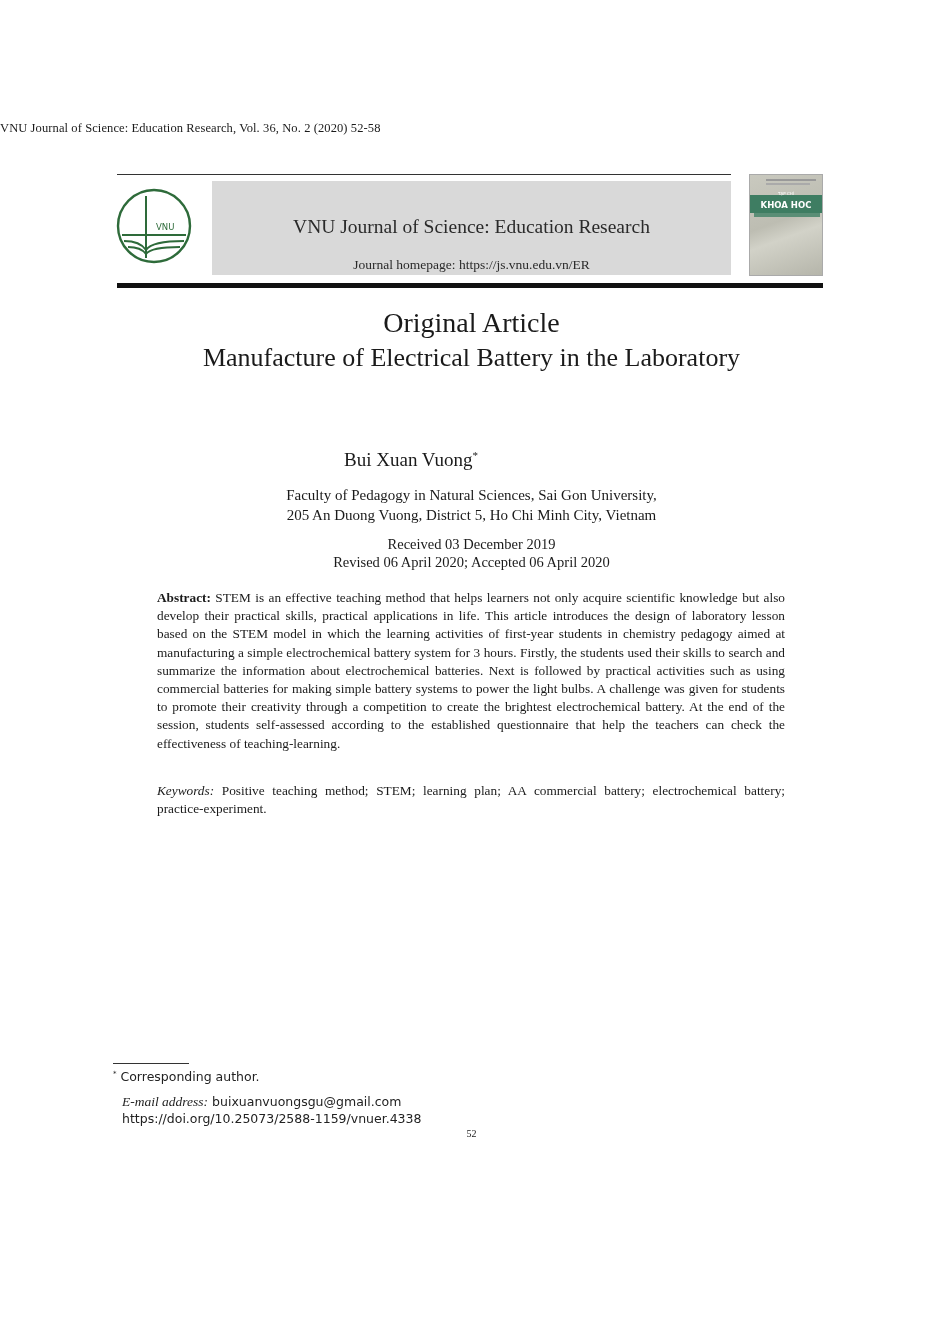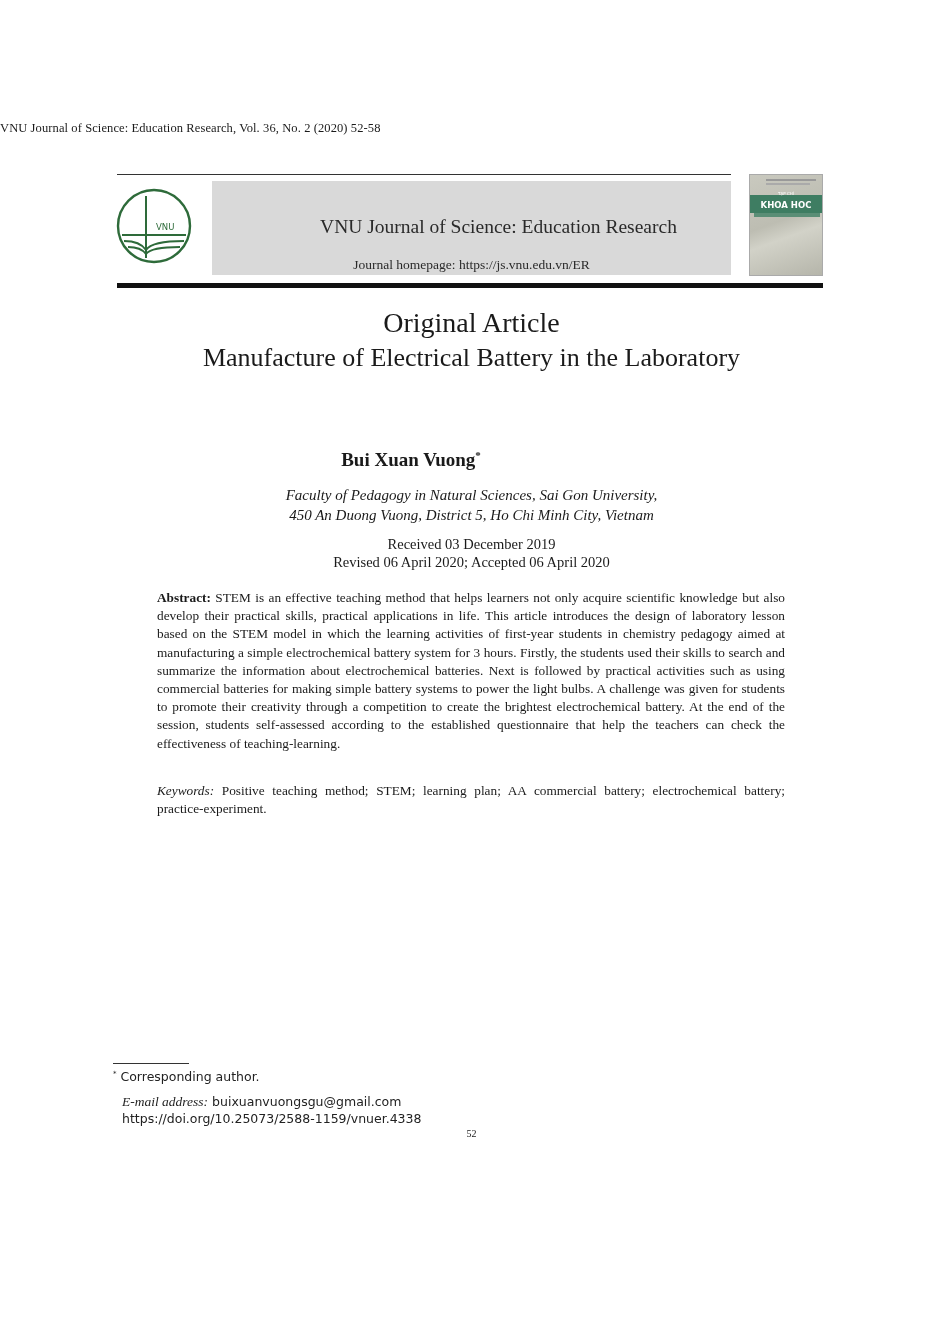--- a/index.html
+++ b/index.html
@@ -2,34 +2,34 @@
 <html><head>
 <meta charset="utf-8">
 <style>
   html, body { margin: 0; padding: 0; background: #ffffff; }
   body { width: 943px; height: 1333px; position: relative; overflow: hidden; color: #1a1a1a; font-family: "Liberation Serif", serif; }
   .abs { position: absolute; }
   .running-head { top: 121px; left: 0; width: 943px; text-align: left; font-size: 12.5px; letter-spacing: 0.1px; }
   .top-rule { top: 174px; left: 117px; width: 614px; height: 1px; background: #333; }
   .logo { top: 188px; left: 116px; width: 76px; height: 76px; }
   .banner { top: 181px; left: 212px; width: 519px; height: 94px; background: #d9d9d9; }
-  .banner-title { top: 216px; left: 212px; width: 519px; text-align: center; font-size: 19.5px; color: #2a2a2a; margin-left: 27px; }
+  .banner-title { top: 216px; left: 212px; width: 519px; text-align: center; font-size: 19.5px; color: #2a2a2a; }
   .banner-home { top: 257px; left: 212px; width: 519px; text-align: center; font-size: 13.5px; color: #2a2a2a; }
   .cover { top: 174px; left: 749px; width: 74px; height: 102px; background: linear-gradient(160deg, #c9c9bf 0%, #bdbdb2 45%, #d2d2c8 60%, #b5b5aa 100%); border: 1px solid #aaa; box-sizing: border-box; }
   .cover-band { position: absolute; top: 20px; left: 0; width: 100%; height: 18px; background: #3e7d62; color: #fff; font-family: "DejaVu Sans", sans-serif; font-weight: bold; font-size: 8.5px; text-align: center; line-height: 20px; }
   .cover-small { position: absolute; top: 16px; left: 0; width: 100%; text-align: center; font-family: "DejaVu Sans", sans-serif; font-size: 4px; color: #fff; z-index: 2; }
   .cover-sub { position: absolute; top: 38px; left: 4px; width: 66px; height: 4px; background: #5a8e76; }
   .cover-top { position: absolute; top: 4px; left: 16px; width: 50px; height: 2px; background: #999; }
   .cover-top2 { position: absolute; top: 8px; left: 16px; width: 44px; height: 2px; background: #aaa; }
   .thick-rule { top: 283px; left: 117px; width: 706px; height: 5px; background: #111; }
   .article-type { top: 307px; left: 0; width: 943px; text-align: center; font-size: 28px; }
   .title { top: 341px; left: 0; width: 943px; text-align: center; font-size: 26px; line-height: 33px; }
-  .author { top: 449px; left: 0; width: 822px; text-align: center; font-size: 19px; font-weight: bold; }
+  .author { top: 449px; left: 0; width: 822px; text-align: center; font-size: 19px; }
   .author sup { font-size: 11px; }
-  .affil { top: 485px; left: 0; width: 943px; text-align: center; font-size: 15px; font-style: italic; line-height: 20px; }
+  .affil { top: 485px; left: 0; width: 943px; text-align: center; font-size: 15px; line-height: 20px; }
   .dates { top: 535px; left: 0; width: 943px; text-align: center; font-size: 14.5px; line-height: 18px; }
   .abstract { top: 589px; left: 157px; width: 628px; font-size: 13.3px; line-height: 18.2px; text-align: justify; }
   .abstract b { font-weight: bold; }
   .keywords { top: 782px; left: 157px; width: 628px; font-size: 13.3px; line-height: 18.2px; text-align: justify; }
   .fn-rule { top: 1063px; left: 113px; width: 76px; height: 1px; background: #333; }
   .fn { left: 113px; font-size: 12.5px; font-family: "DejaVu Sans", sans-serif; color: #222; }
   .fn1 { top: 1069px; }
   .fn1 sup { font-size: 7px; }
   .fn2 { top: 1086px; left: 122px; margin-top: 8px; }
   .fn2 i { font-family: "Liberation Serif", serif; font-size: 13.5px; }
@@ -69,21 +69,21 @@
 <div class="abs article-type">Original Article</div>
 
 <div class="abs title">
   <div>Manufacture of Electrical Battery in the Laboratory</div>
 </div>
 
 <div class="abs author"><span>Bui Xuan Vuong</span><sup>*</sup></div>
 
 <div class="abs affil">
   <div>Faculty of Pedagogy in Natural Sciences, Sai Gon University,</div>
-  <div>450 An Duong Vuong, District 5, Ho Chi Minh City, Vietnam</div>
+  <div>205 An Duong Vuong, District 5, Ho Chi Minh City, Vietnam</div>
 </div>
 
 <div class="abs dates">
   <div>Received 03 December 2019</div>
   <div>Revised 06 April 2020; Accepted 06 April 2020</div>
 </div>
 
 <div class="abs abstract"><b>Abstract:</b><span> STEM is an effective teaching method that helps learners not only acquire scientific knowledge but also develop their practical skills, practical applications in life. This article introduces the design of laboratory lesson based on the STEM model in which the learning activities of first-year students in chemistry pedagogy aimed at manufacturing a simple electrochemical battery system for 3 hours. Firstly, the students used their skills to search and summarize the information about electrochemical batteries. Next is followed by practical activities such as using commercial batteries for making simple battery systems to power the light bulbs. A challenge was given for students to promote their creativity through a competition to create the brightest electrochemical battery. At the end of the session, students self-assessed according to the established questionnaire that help the teachers can check the effectiveness of teaching-learning.</span></div>
 
 <div class="abs keywords"><i>Keywords:</i><span> Positive teaching method; STEM; learning plan; AA commercial battery; electrochemical battery; practice-experiment.</span></div>

